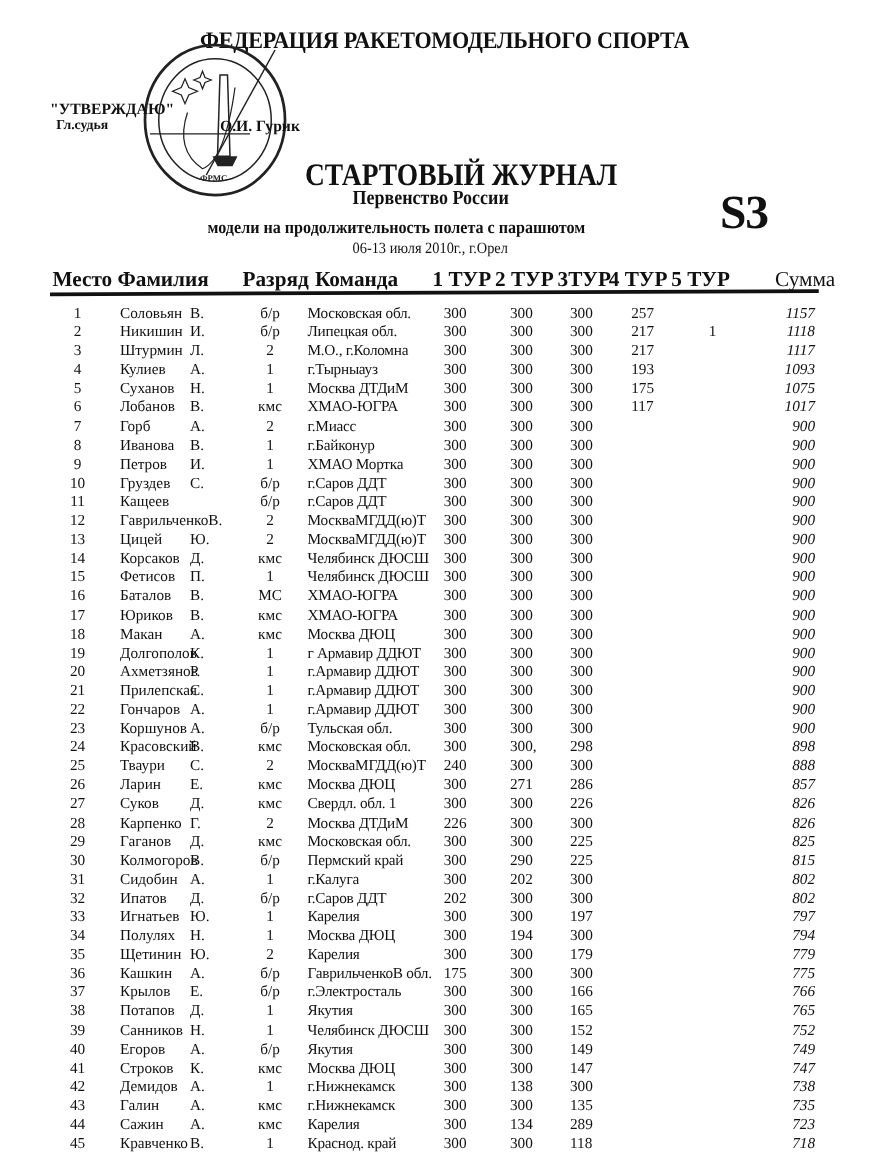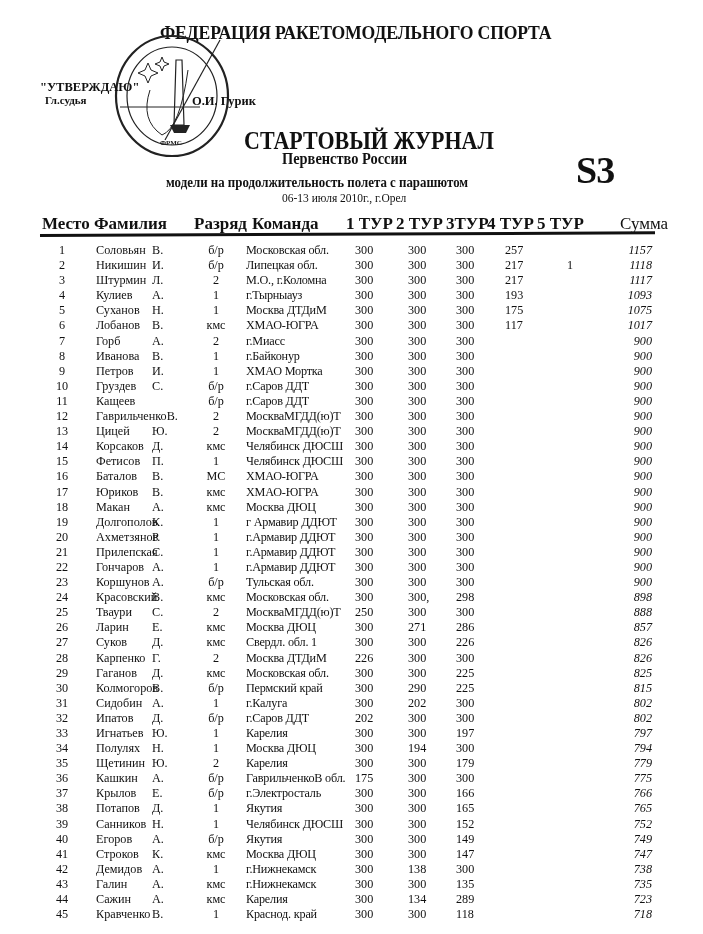--- a/index.html
+++ b/index.html
@@ -4,21 +4,21 @@
 <style>
   html, body { margin: 0; padding: 0; background: #ffffff; }
   body {
     width: 703px; height: 934px; position: relative; overflow: hidden;
     font-family: "Liberation Serif", "DejaVu Serif", serif; color: #111;
   }
   .abs { position: absolute; white-space: nowrap; }
   .org-title { left: 160px; top: 22px; width: 430px; text-align: left; font-size: 19px; font-weight: bold; letter-spacing: -0.2px; transform: scaleX(0.93); transform-origin: left top; }
   .approve { left: 40px; top: 80px; font-size: 12.5px; font-weight: bold; }
   .judge-label { left: 45px; top: 94px; font-size: 11px; font-weight: bold; }
-  .judge-name { left: 192px; top: 94px; font-size: 12.5px; font-weight: bold; text-align: right; }
+  .judge-name { left: 176px; top: 94px; font-size: 12.5px; font-weight: bold; text-align: right; }
   .doc-title { left: 244px; top: 127px; font-size: 25px; font-weight: bold; transform: scaleX(0.88); transform-origin: left top; }
   .champ { left: 282px; top: 150px; font-size: 16px; font-weight: bold; transform: scaleX(0.9); transform-origin: left top; }
   .class-code { left: 576px; top: 148px; font-size: 38px; font-weight: bold; letter-spacing: -1px; }
   .subtitle { left: 166px; top: 175px; font-size: 14px; font-weight: bold; transform: scaleX(0.92); transform-origin: left top; }
   .date { left: 282px; top: 191px; font-size: 12.5px; transform: scaleX(0.92); transform-origin: left top; }
 
   .stamp { position: absolute; left: 110px; top: 30px; width: 125px; height: 130px; }
 
   .hdr { top: 214px; font-size: 17px; font-weight: bold; }
   .rule { position: absolute; left: 40px; top: 234px; width: 615px; height: 3px; background: #111; transform: rotate(-0.25deg); transform-origin: left; }
@@ -392,21 +392,21 @@
       <span class="c-r4"></span>
       <span class="c-r5"></span>
       <span class="c-sum">898</span>
     </div>
     <div class="row">
       <span class="c-place">25</span>
       <span class="c-surname">Тваури</span>
       <span class="c-init">С.</span>
       <span class="c-rank">2</span>
       <span class="c-team">МоскваМГДД(ю)Т</span>
-      <span class="c-r1">250</span>
+      <span class="c-r1">240</span>
       <span class="c-r2">300</span>
       <span class="c-r3">300</span>
       <span class="c-r4"></span>
       <span class="c-r5"></span>
       <span class="c-sum">888</span>
     </div>
     <div class="row">
       <span class="c-place">26</span>
       <span class="c-surname">Ларин</span>
       <span class="c-init">Е.</span>

